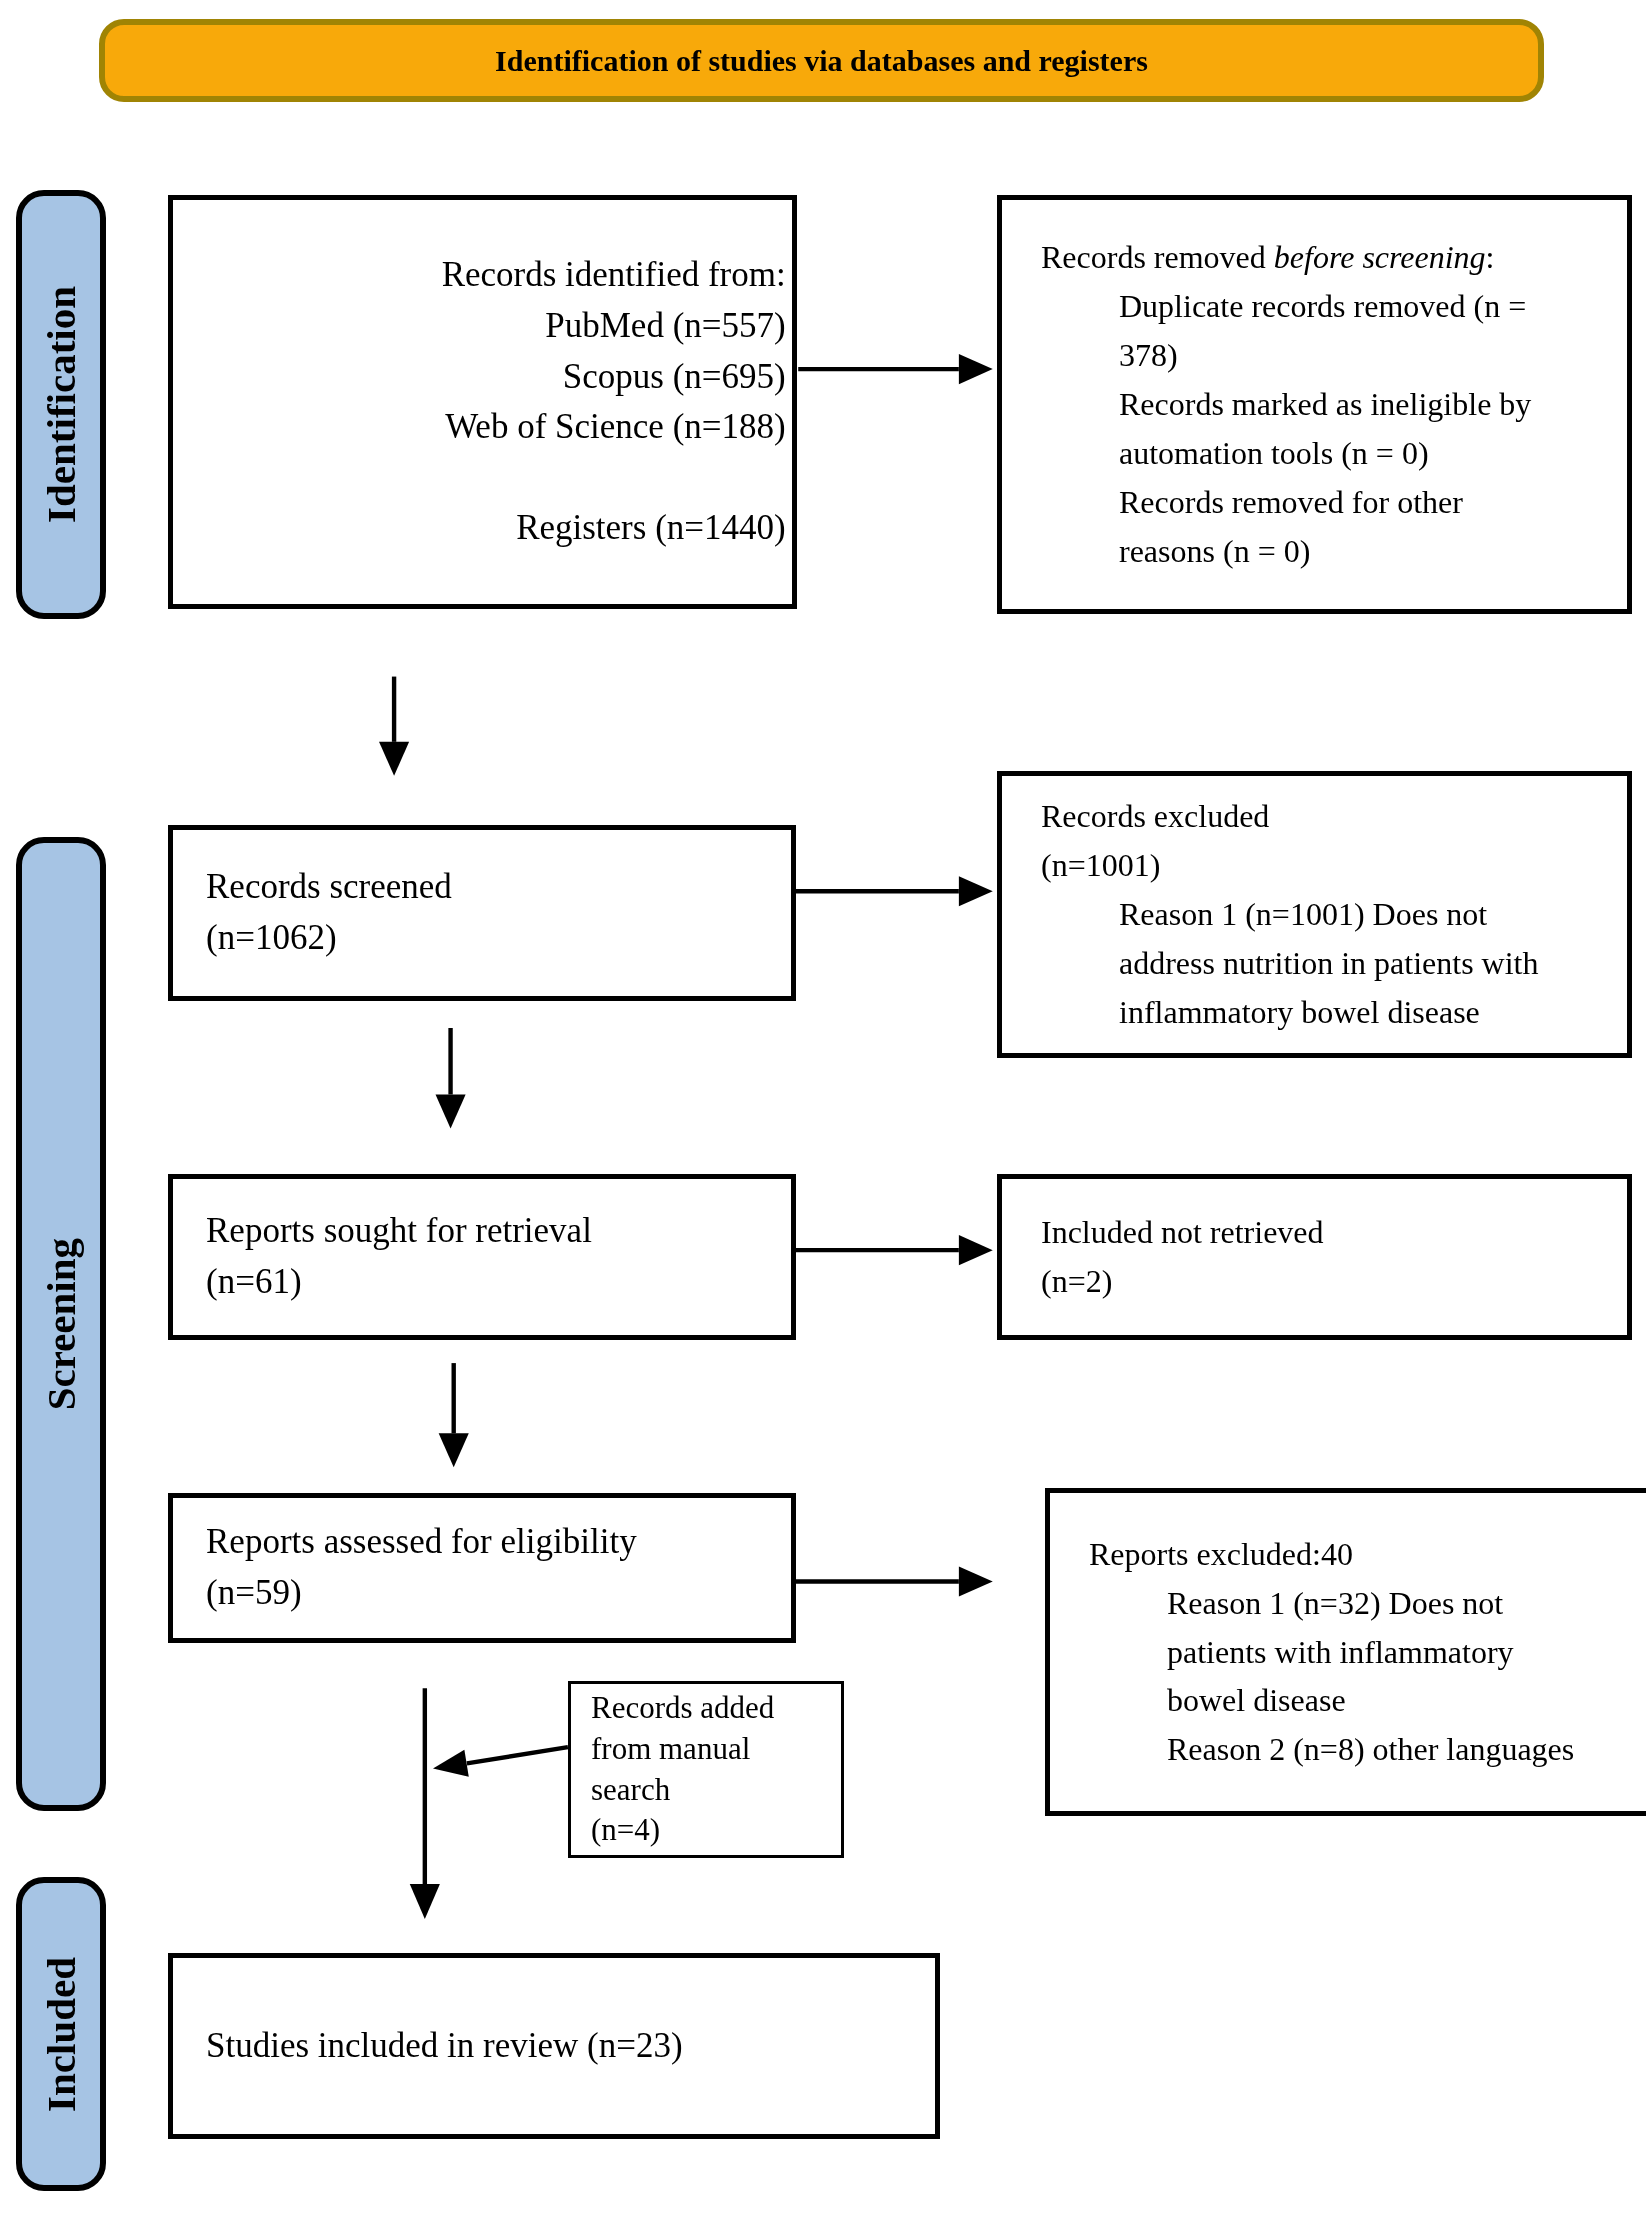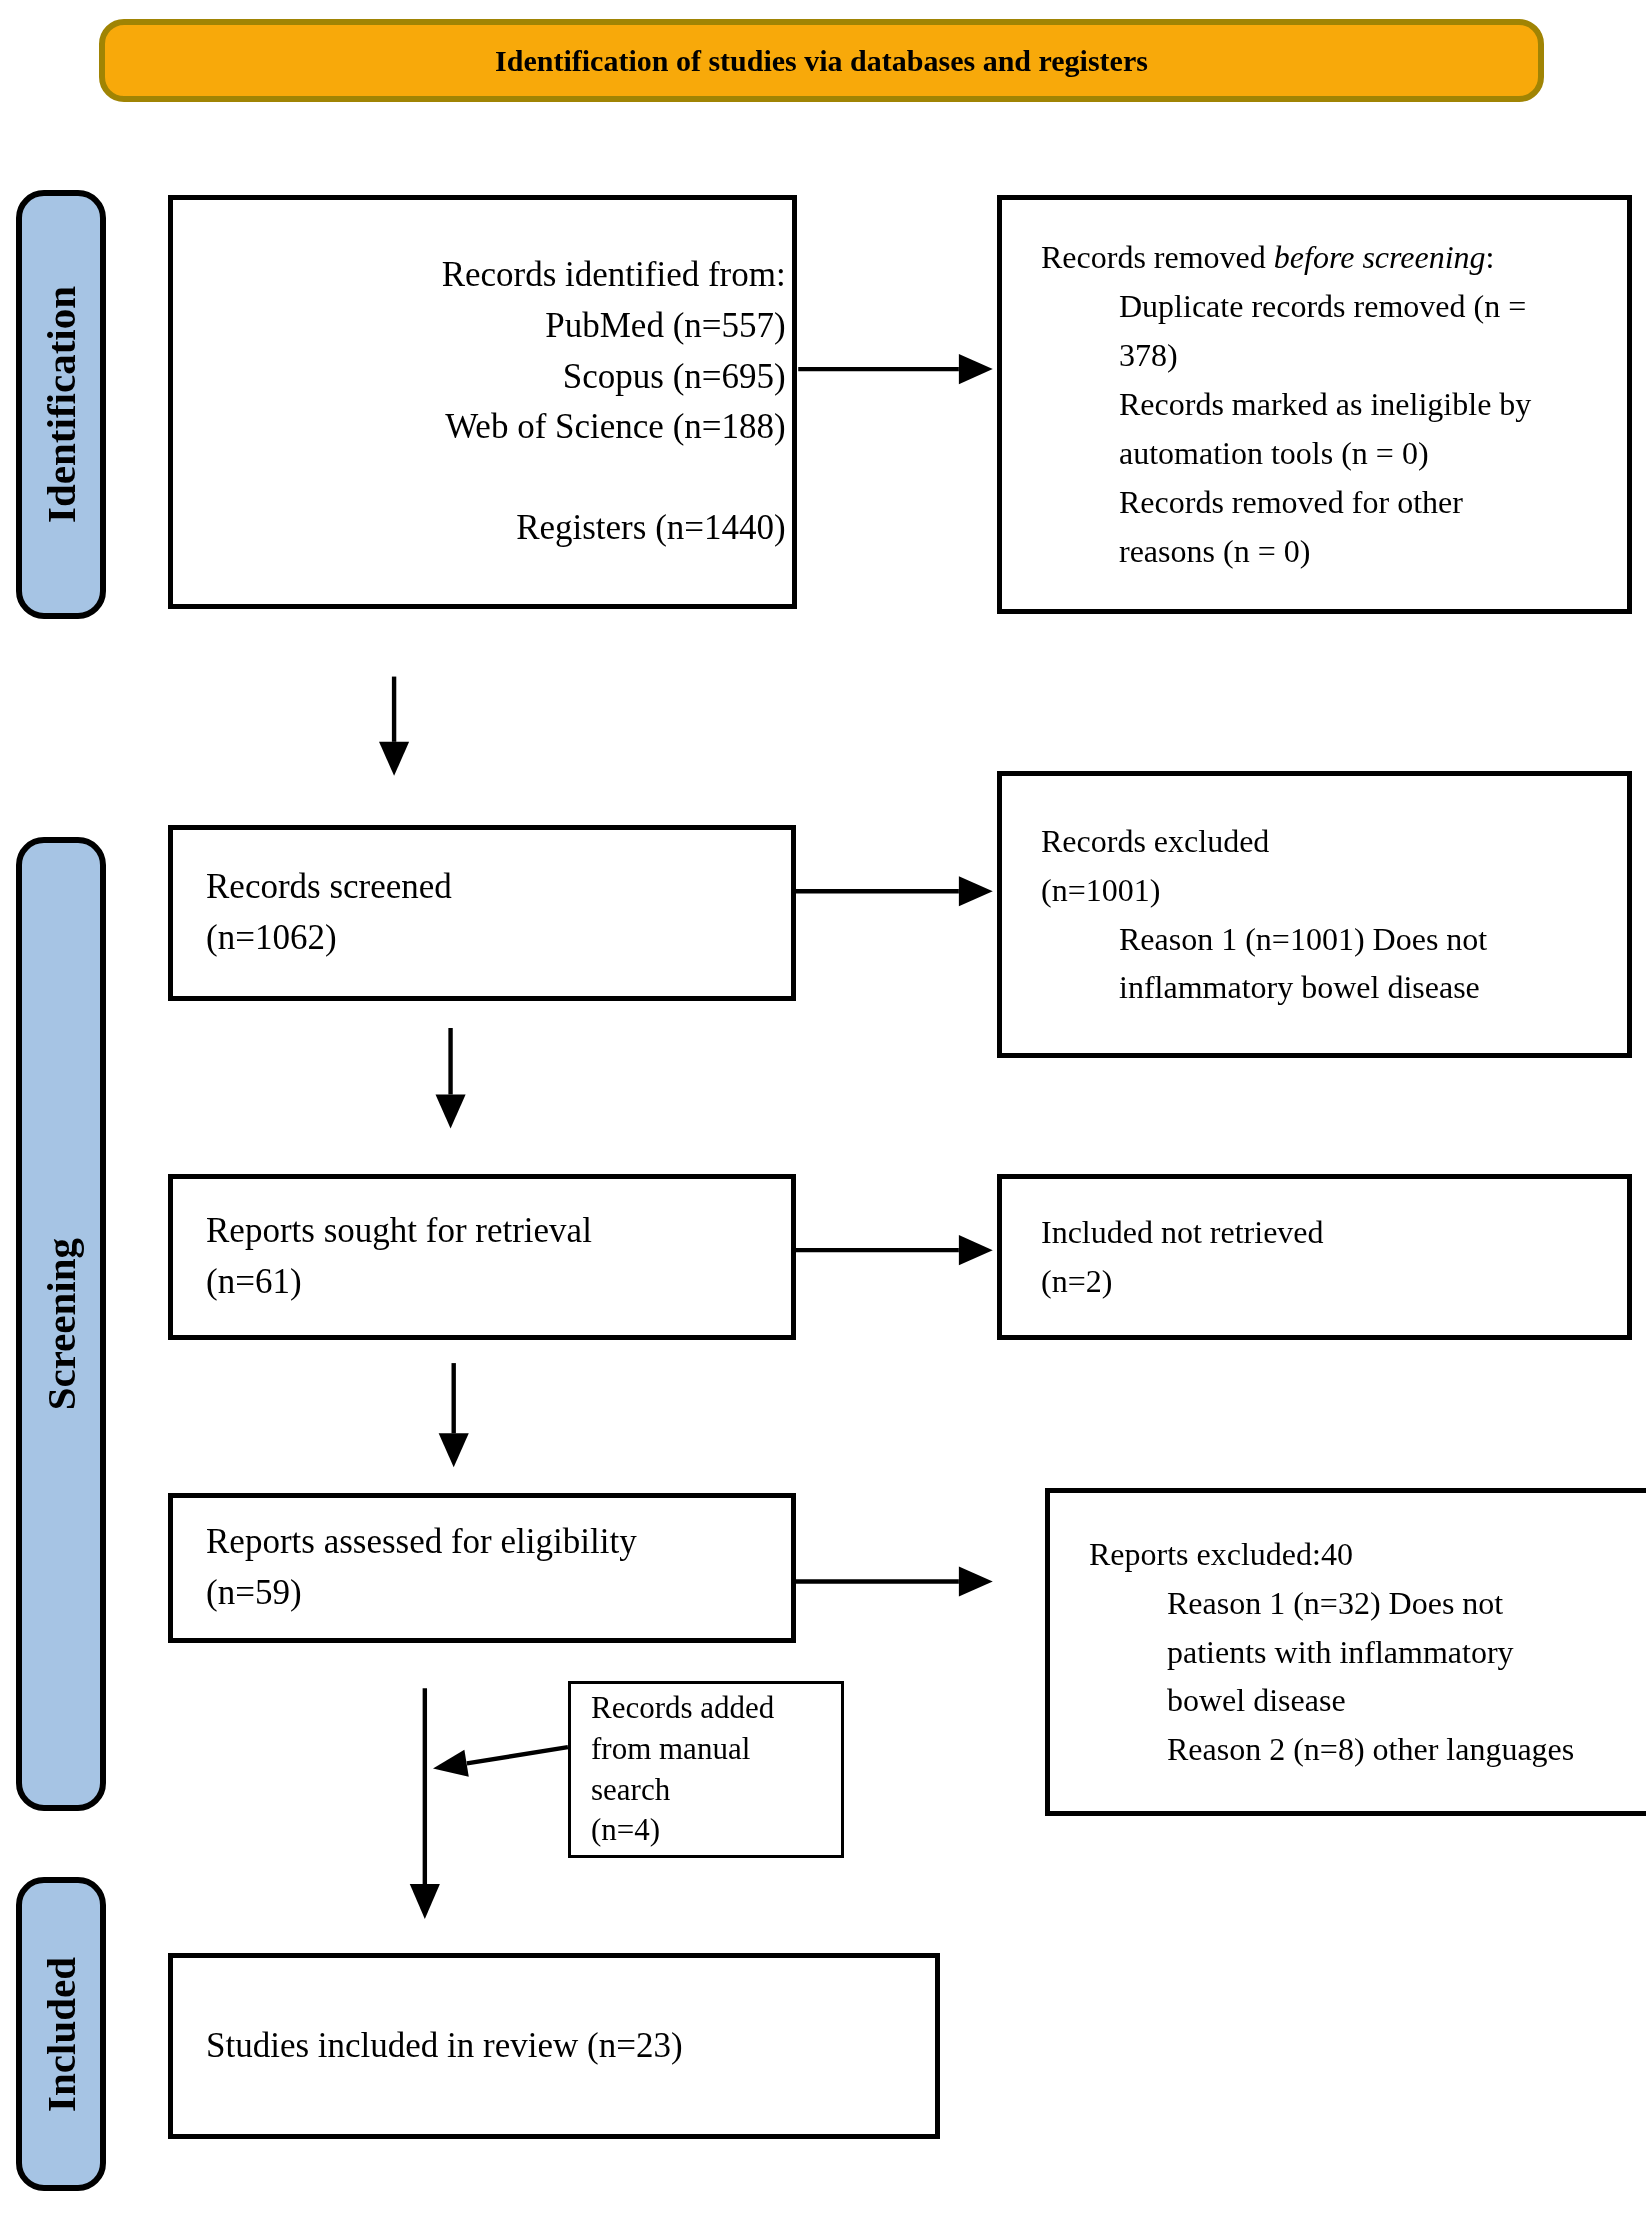--- a/index.html
+++ b/index.html
@@ -119,20 +119,21 @@
 
   <div class="box lcol" style="left:168px; top:825px; width:628px; height:176px;">
     <div class="line">Records screened</div>
     <div class="line">(n=1062)</div>
   </div>
 
   <div class="box rcol" style="left:997px; top:771px; width:635px; height:287px;">
     <div class="line">Records excluded</div>
     <div class="line">(n=1001)</div>
     <div class="line indent">Reason 1 (n=1001) Does not</div>
+    <div class="line indent">address nutrition in patients with</div>
     <div class="line indent">inflammatory bowel disease</div>
   </div>
 
   <div class="box lcol" style="left:168px; top:1174px; width:628px; height:166px;">
     <div class="line">Reports sought for retrieval</div>
     <div class="line">(n=61)</div>
   </div>
 
   <div class="box rcol" style="left:997px; top:1174px; width:635px; height:166px;">
     <div class="line">Included not retrieved</div>

